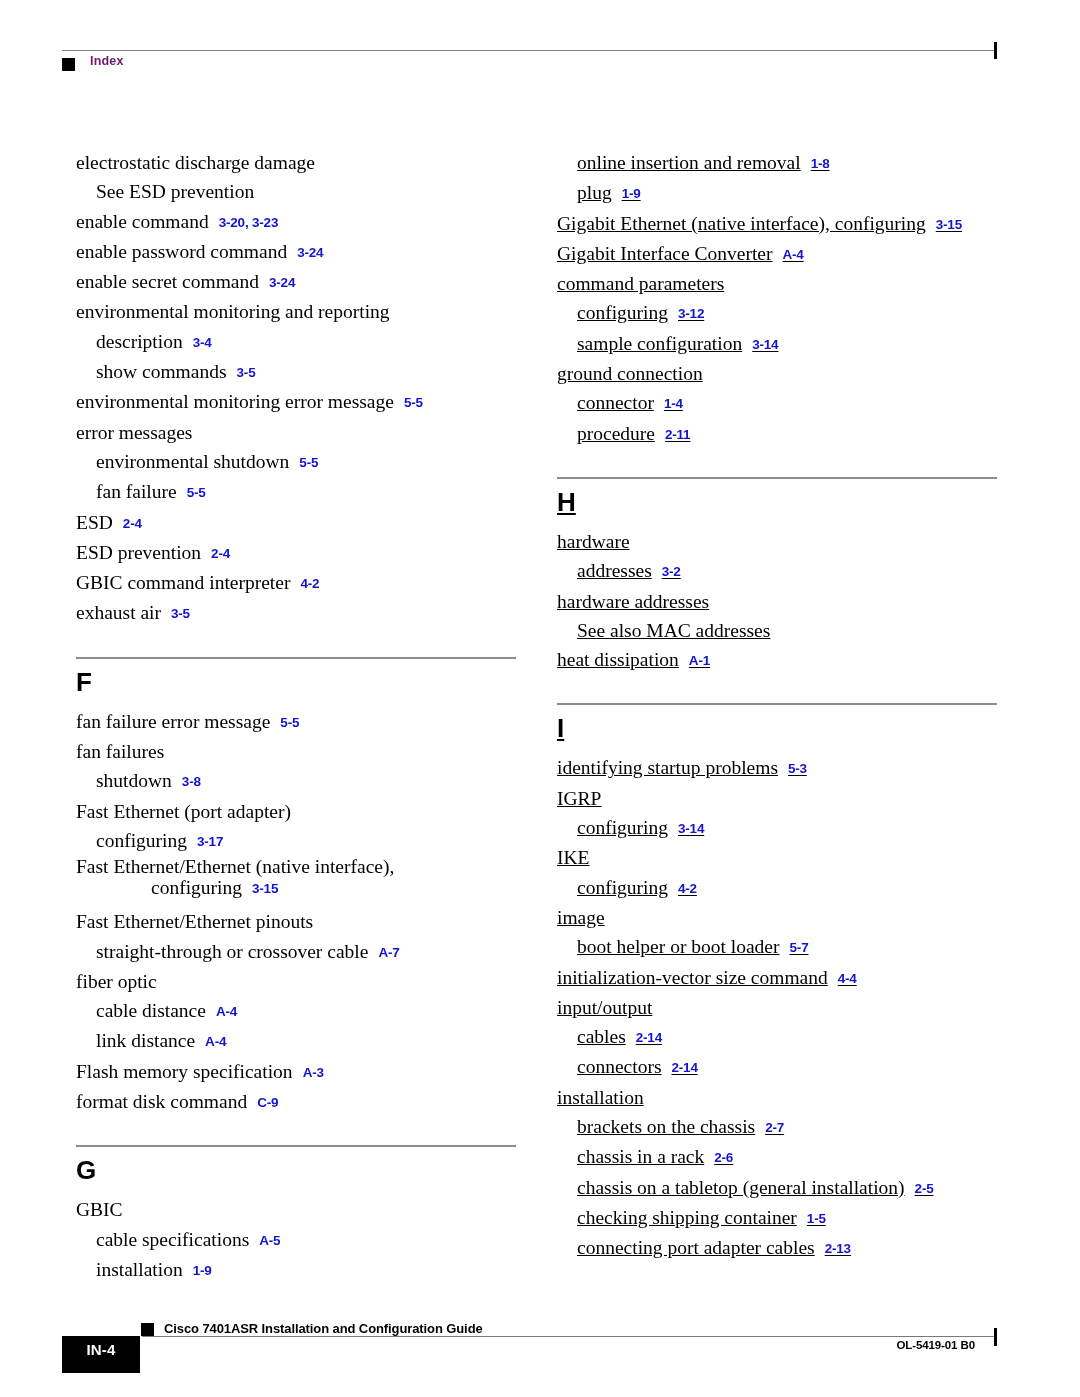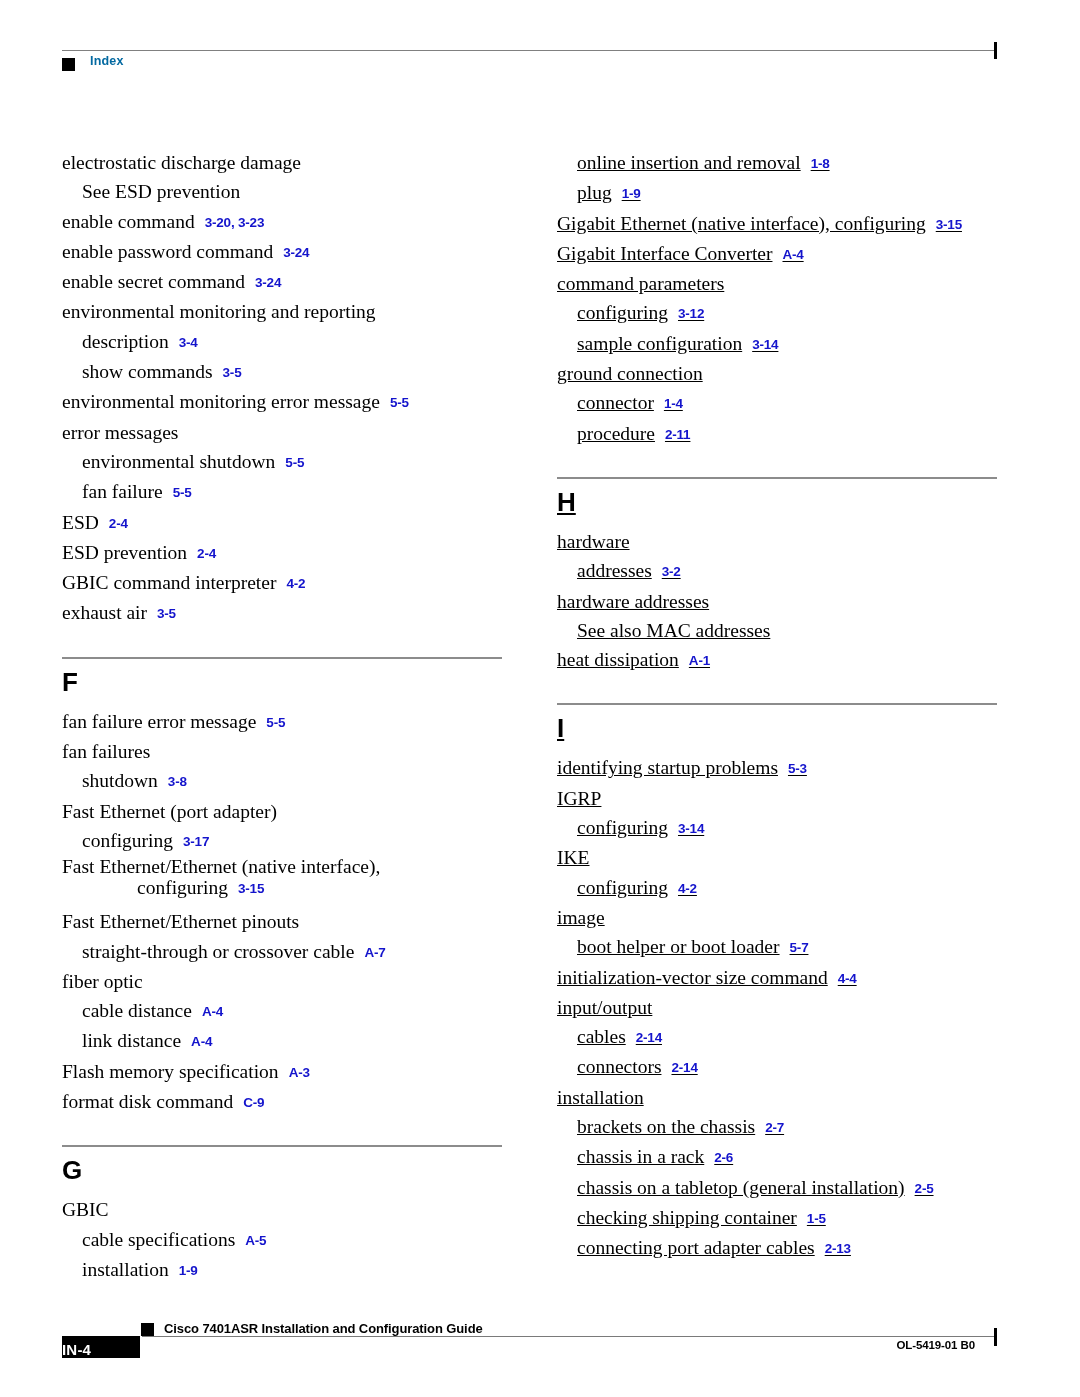--- a/index.html
+++ b/index.html
@@ -50,37 +50,37 @@
     background: #000000;
   }
   .header-title {
     position: absolute;
     left: 28px;
     top: 4px;
     font-family: "Liberation Sans", sans-serif;
     font-size: 12.5px;
     font-weight: bold;
     letter-spacing: 0.2px;
-    color: #0369a1;
+    color: #701a75;
     white-space: nowrap;
   }
 
   
   .columns {
     position: absolute;
     left: 0;
     top: 148px;
     width: 1080px;
   }
   .column {
     position: absolute;
     top: 0;
     width: 440px;
   }
-  .column.left  { left: 62px; }
+  .column.left  { left: 76px; }
   .column.right { left: 557px; text-decoration: underline; }
 
   
   .entry {
     font-family: "Liberation Serif", serif;
     font-size: 19.5px;
     line-height: 29.3px;
     color: #000000;
     white-space: nowrap;
   }
@@ -146,26 +146,27 @@
     top: 6px;
     width: 3px;
     height: 18px;
     background: #000000;
   }
   .footer-pagebox {
     position: absolute;
     left: 0px;
     top: 14px;
     min-width: 78px;
-    height: 22px;
+    height: 37px;
     background: #000000;
     color: #ffffff;
     font-family: "Liberation Sans", sans-serif;
     font-size: 15px;
     font-weight: bold;
+    text-align: center;
     line-height: 27px;
     letter-spacing: 0.2px;
   }
   .footer-marker {
     position: absolute;
     left: 79px;
     top: 1px;
     width: 13px;
     height: 13px;
     background: #000000;

